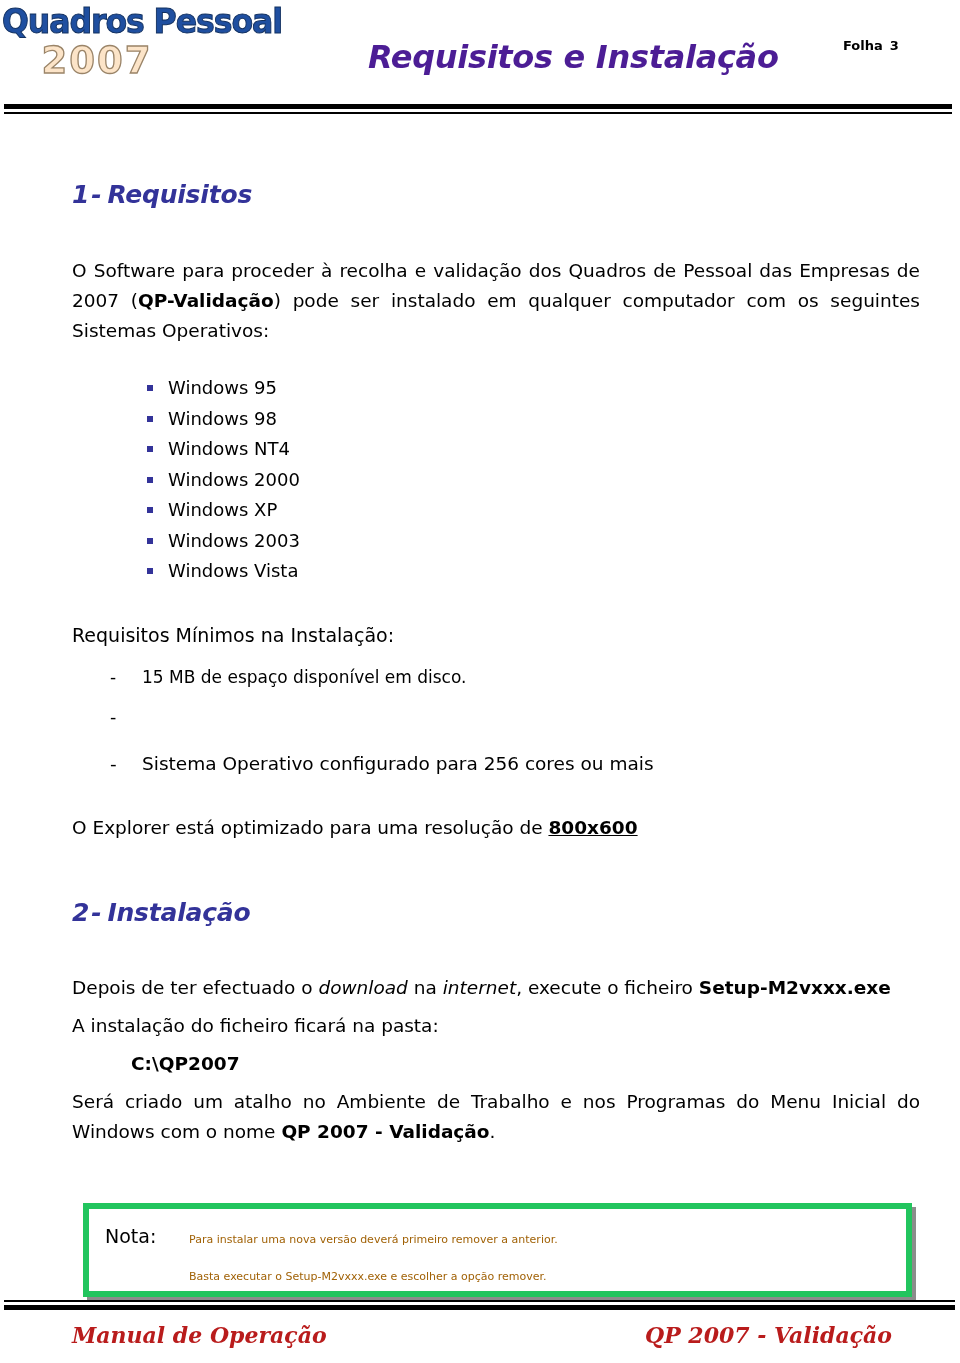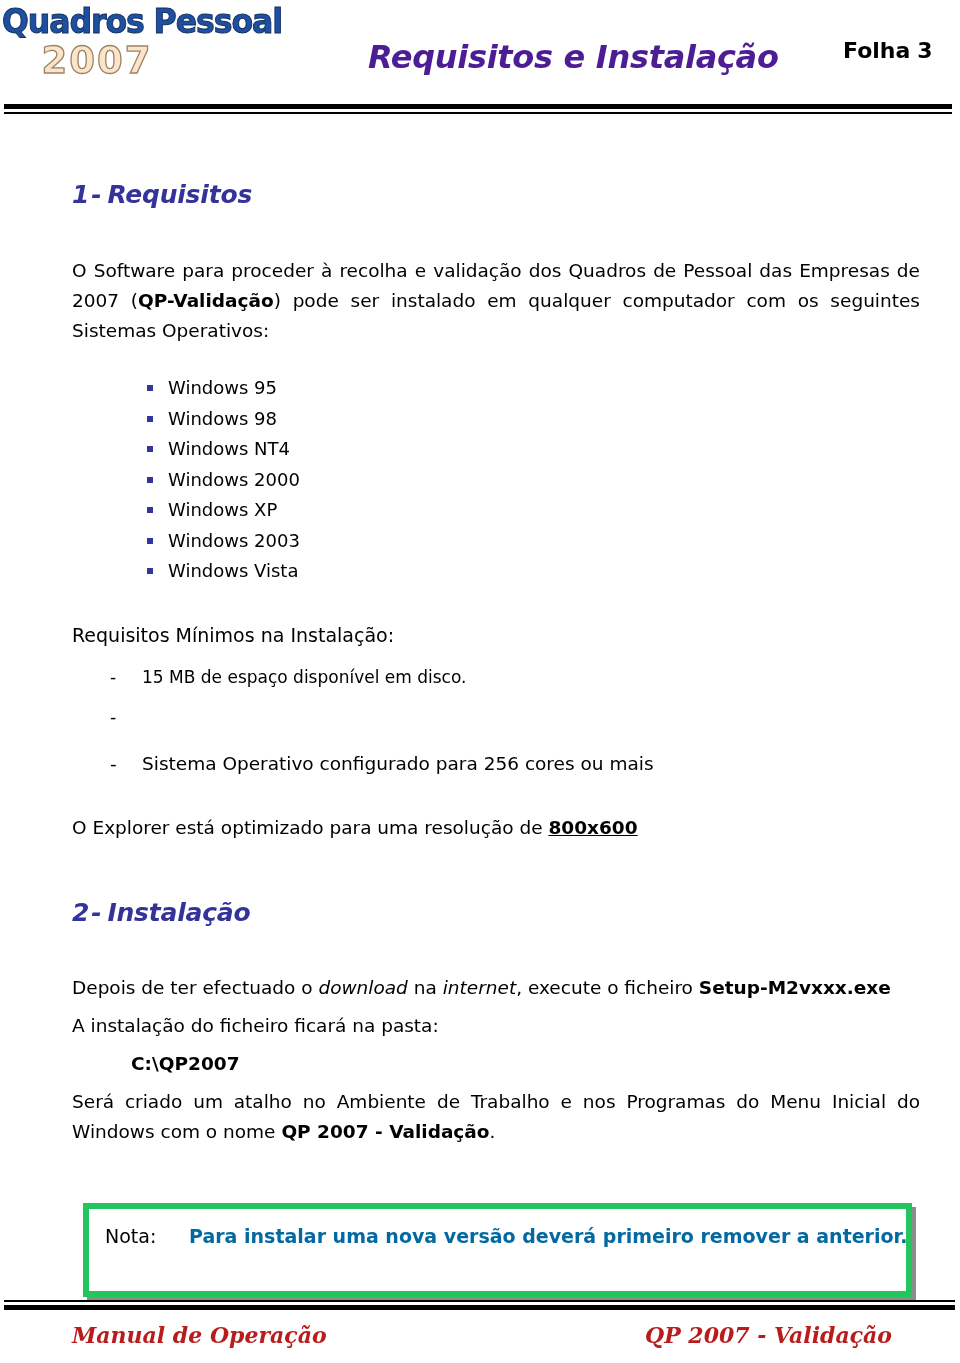--- a/index.html
+++ b/index.html
@@ -68,21 +68,21 @@
     color: #4c1d95;
     white-space: nowrap;
     letter-spacing: -0.3px;
   }
   .header-folha {
     position: absolute;
     left: 843px;
     top: 38px;
     font-family: "DejaVu Sans", sans-serif;
     font-weight: bold;
-    font-size: 22px;
+    font-size: 13px;
     color: #000000;
     white-space: nowrap;
   }
   .header-folha .num { margin-left: 7px; }
 
   .rule-top {
     position: absolute;
     left: 4px;
     top: 104px;
     width: 948px;
@@ -207,24 +207,24 @@
   .nota-label {
     font-family: "DejaVu Sans", sans-serif;
     font-size: 19px;
     line-height: 37px;
     color: #000000;
     width: 84px;
     flex: 0 0 84px;
   }
   .nota-text {
     font-family: "DejaVu Sans", sans-serif;
-    font-weight: bold;
-    font-size: 19px;
+    font-weight: normal;
+    font-size: 11px;
     line-height: 37px;
-    color: #0369a1;
+    color: #a16207;
   }
   .nota-text.second { margin-left: 84px; }
 
   
   .rule-bottom {
     position: absolute;
     left: 4px;
     top: 1300px;
     width: 951px;
   }
@@ -332,20 +332,23 @@
   </div>
 
 </div>
 
 <div class="nota-wrap">
   <div class="nota-box">
     <div class="nota-row">
       <span class="nota-label">Nota:</span>
       <span class="nota-text">Para instalar uma nova versão deverá primeiro remover a anterior.</span>
     </div>
+    <div class="nota-row">
+      <span class="nota-text second">Basta executar o Setup-M2vxxx.exe e escolher a opção remover.</span>
+    </div>
   </div>
 </div>
 
 <div class="rule-bottom">
   <div class="thin"></div>
   <div class="gap"></div>
   <div class="thick"></div>
 </div>
 
 <div class="footer">

